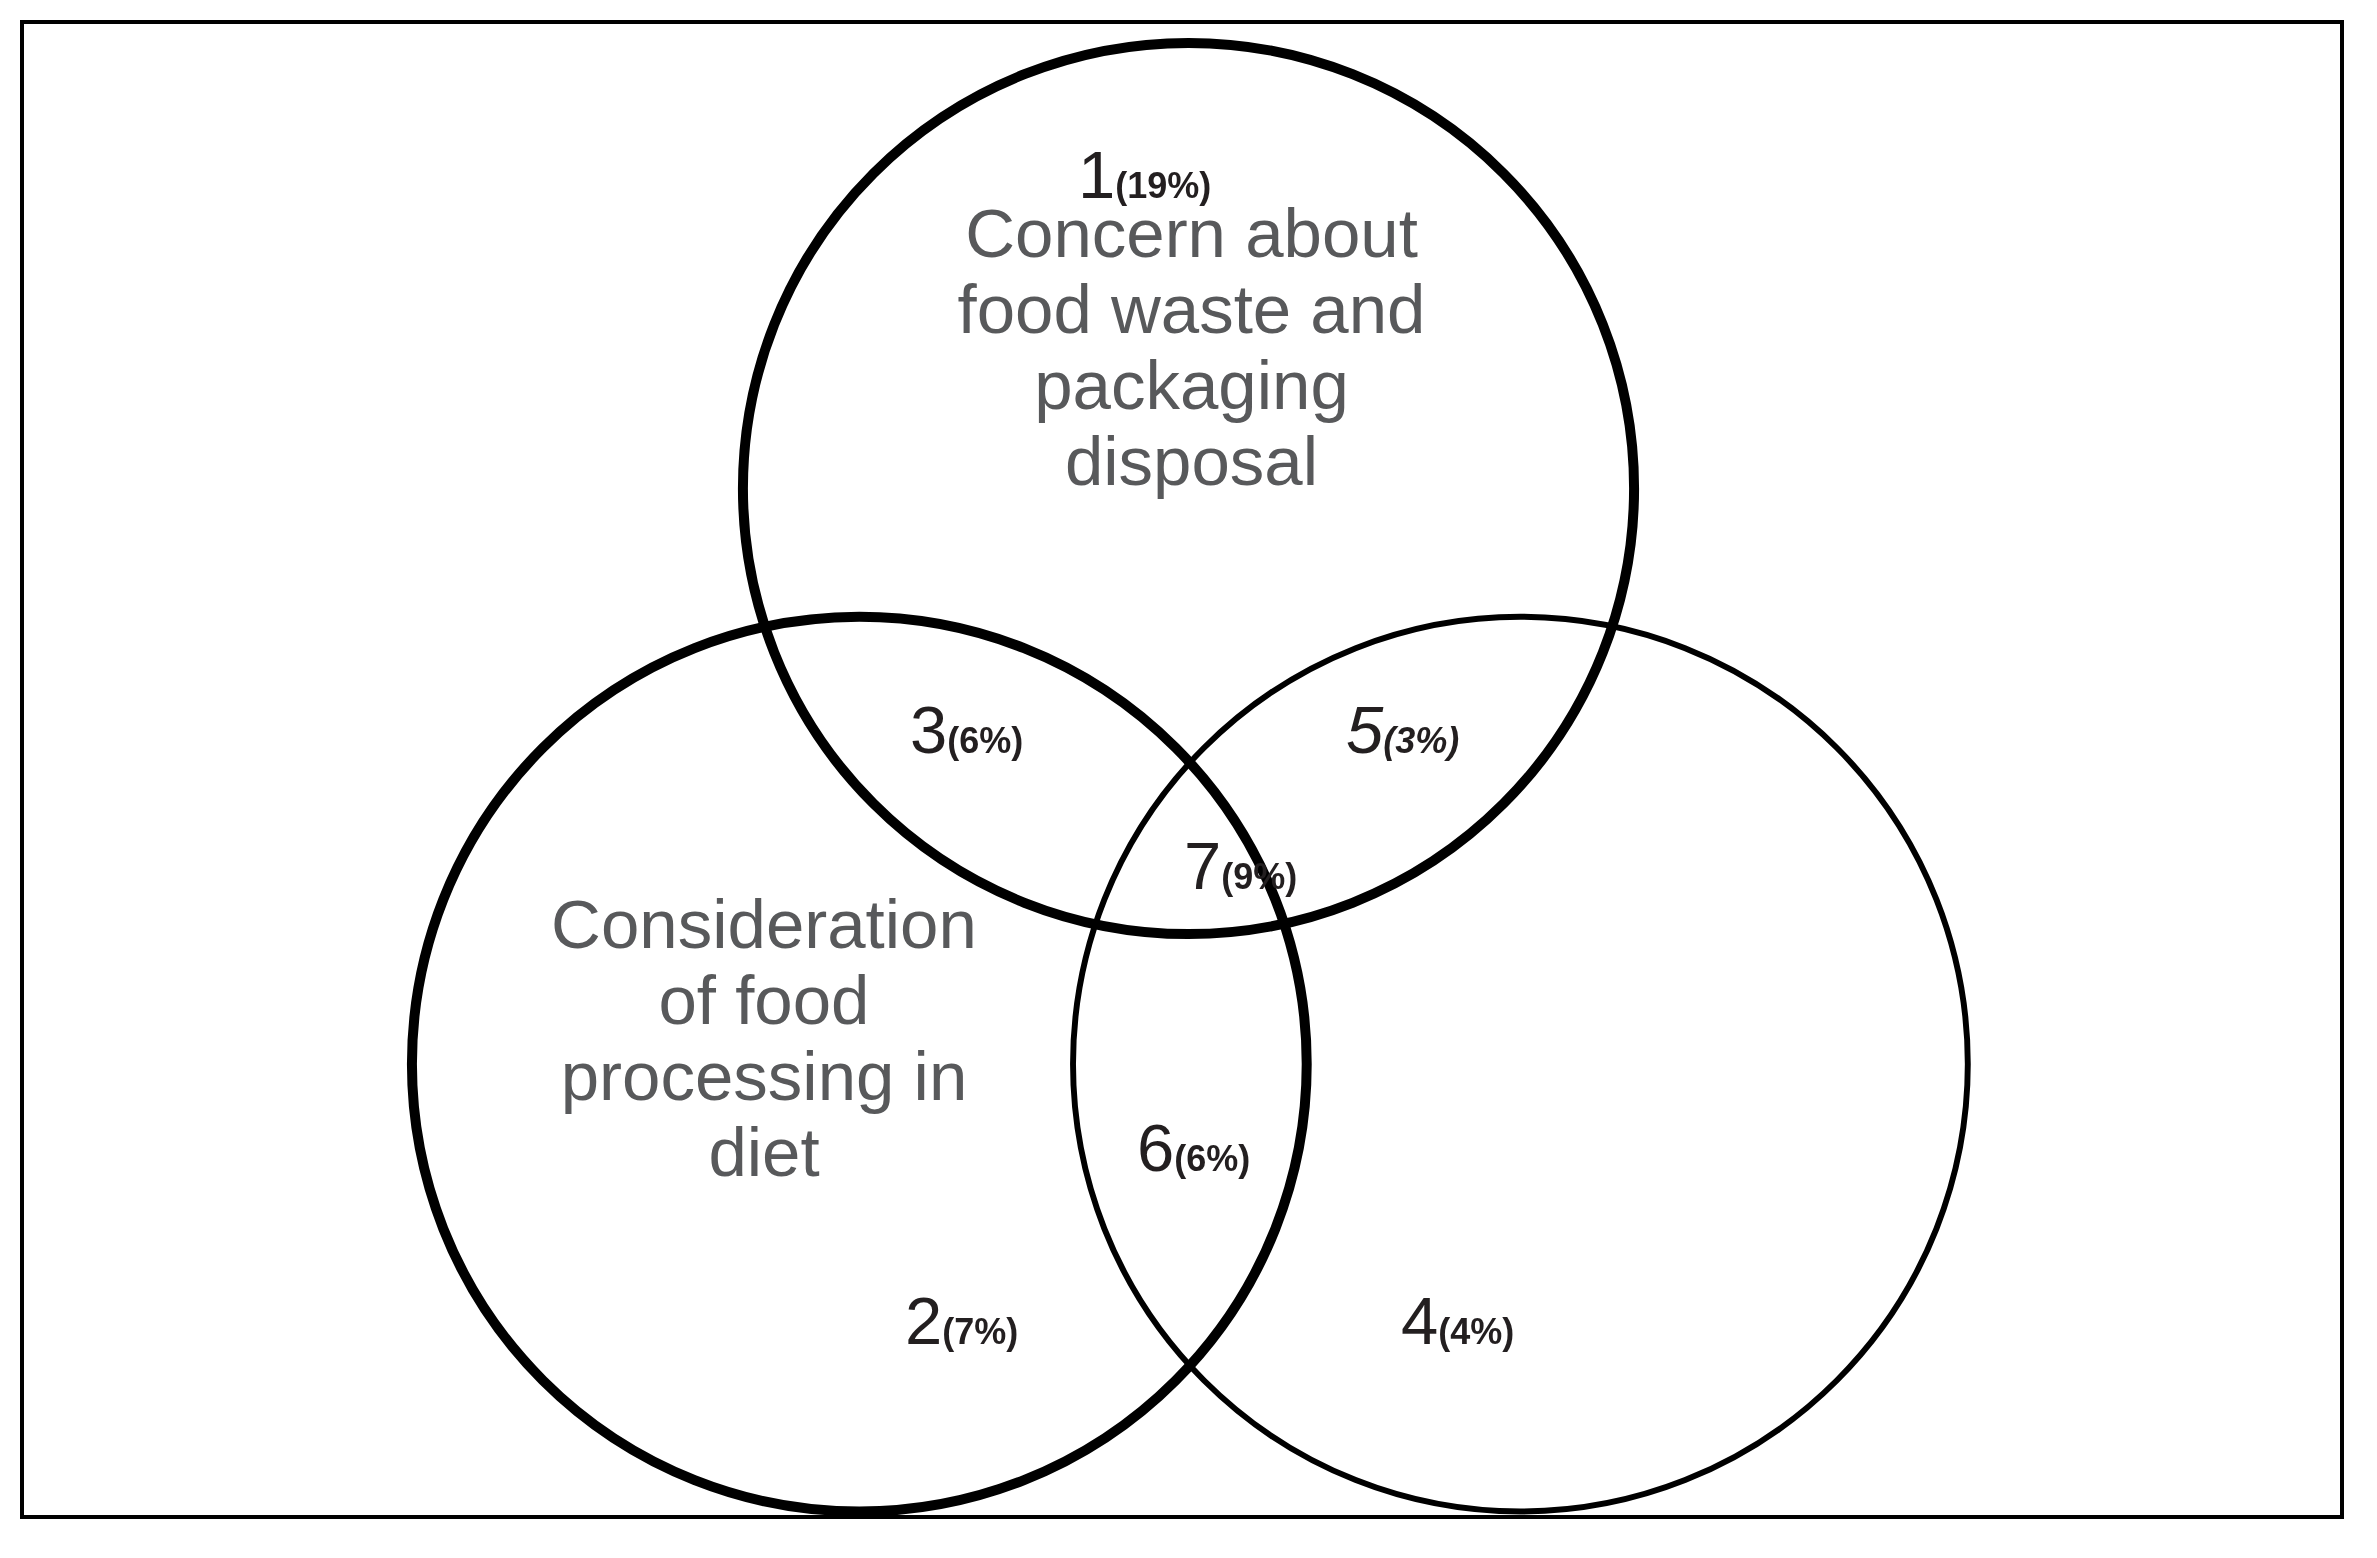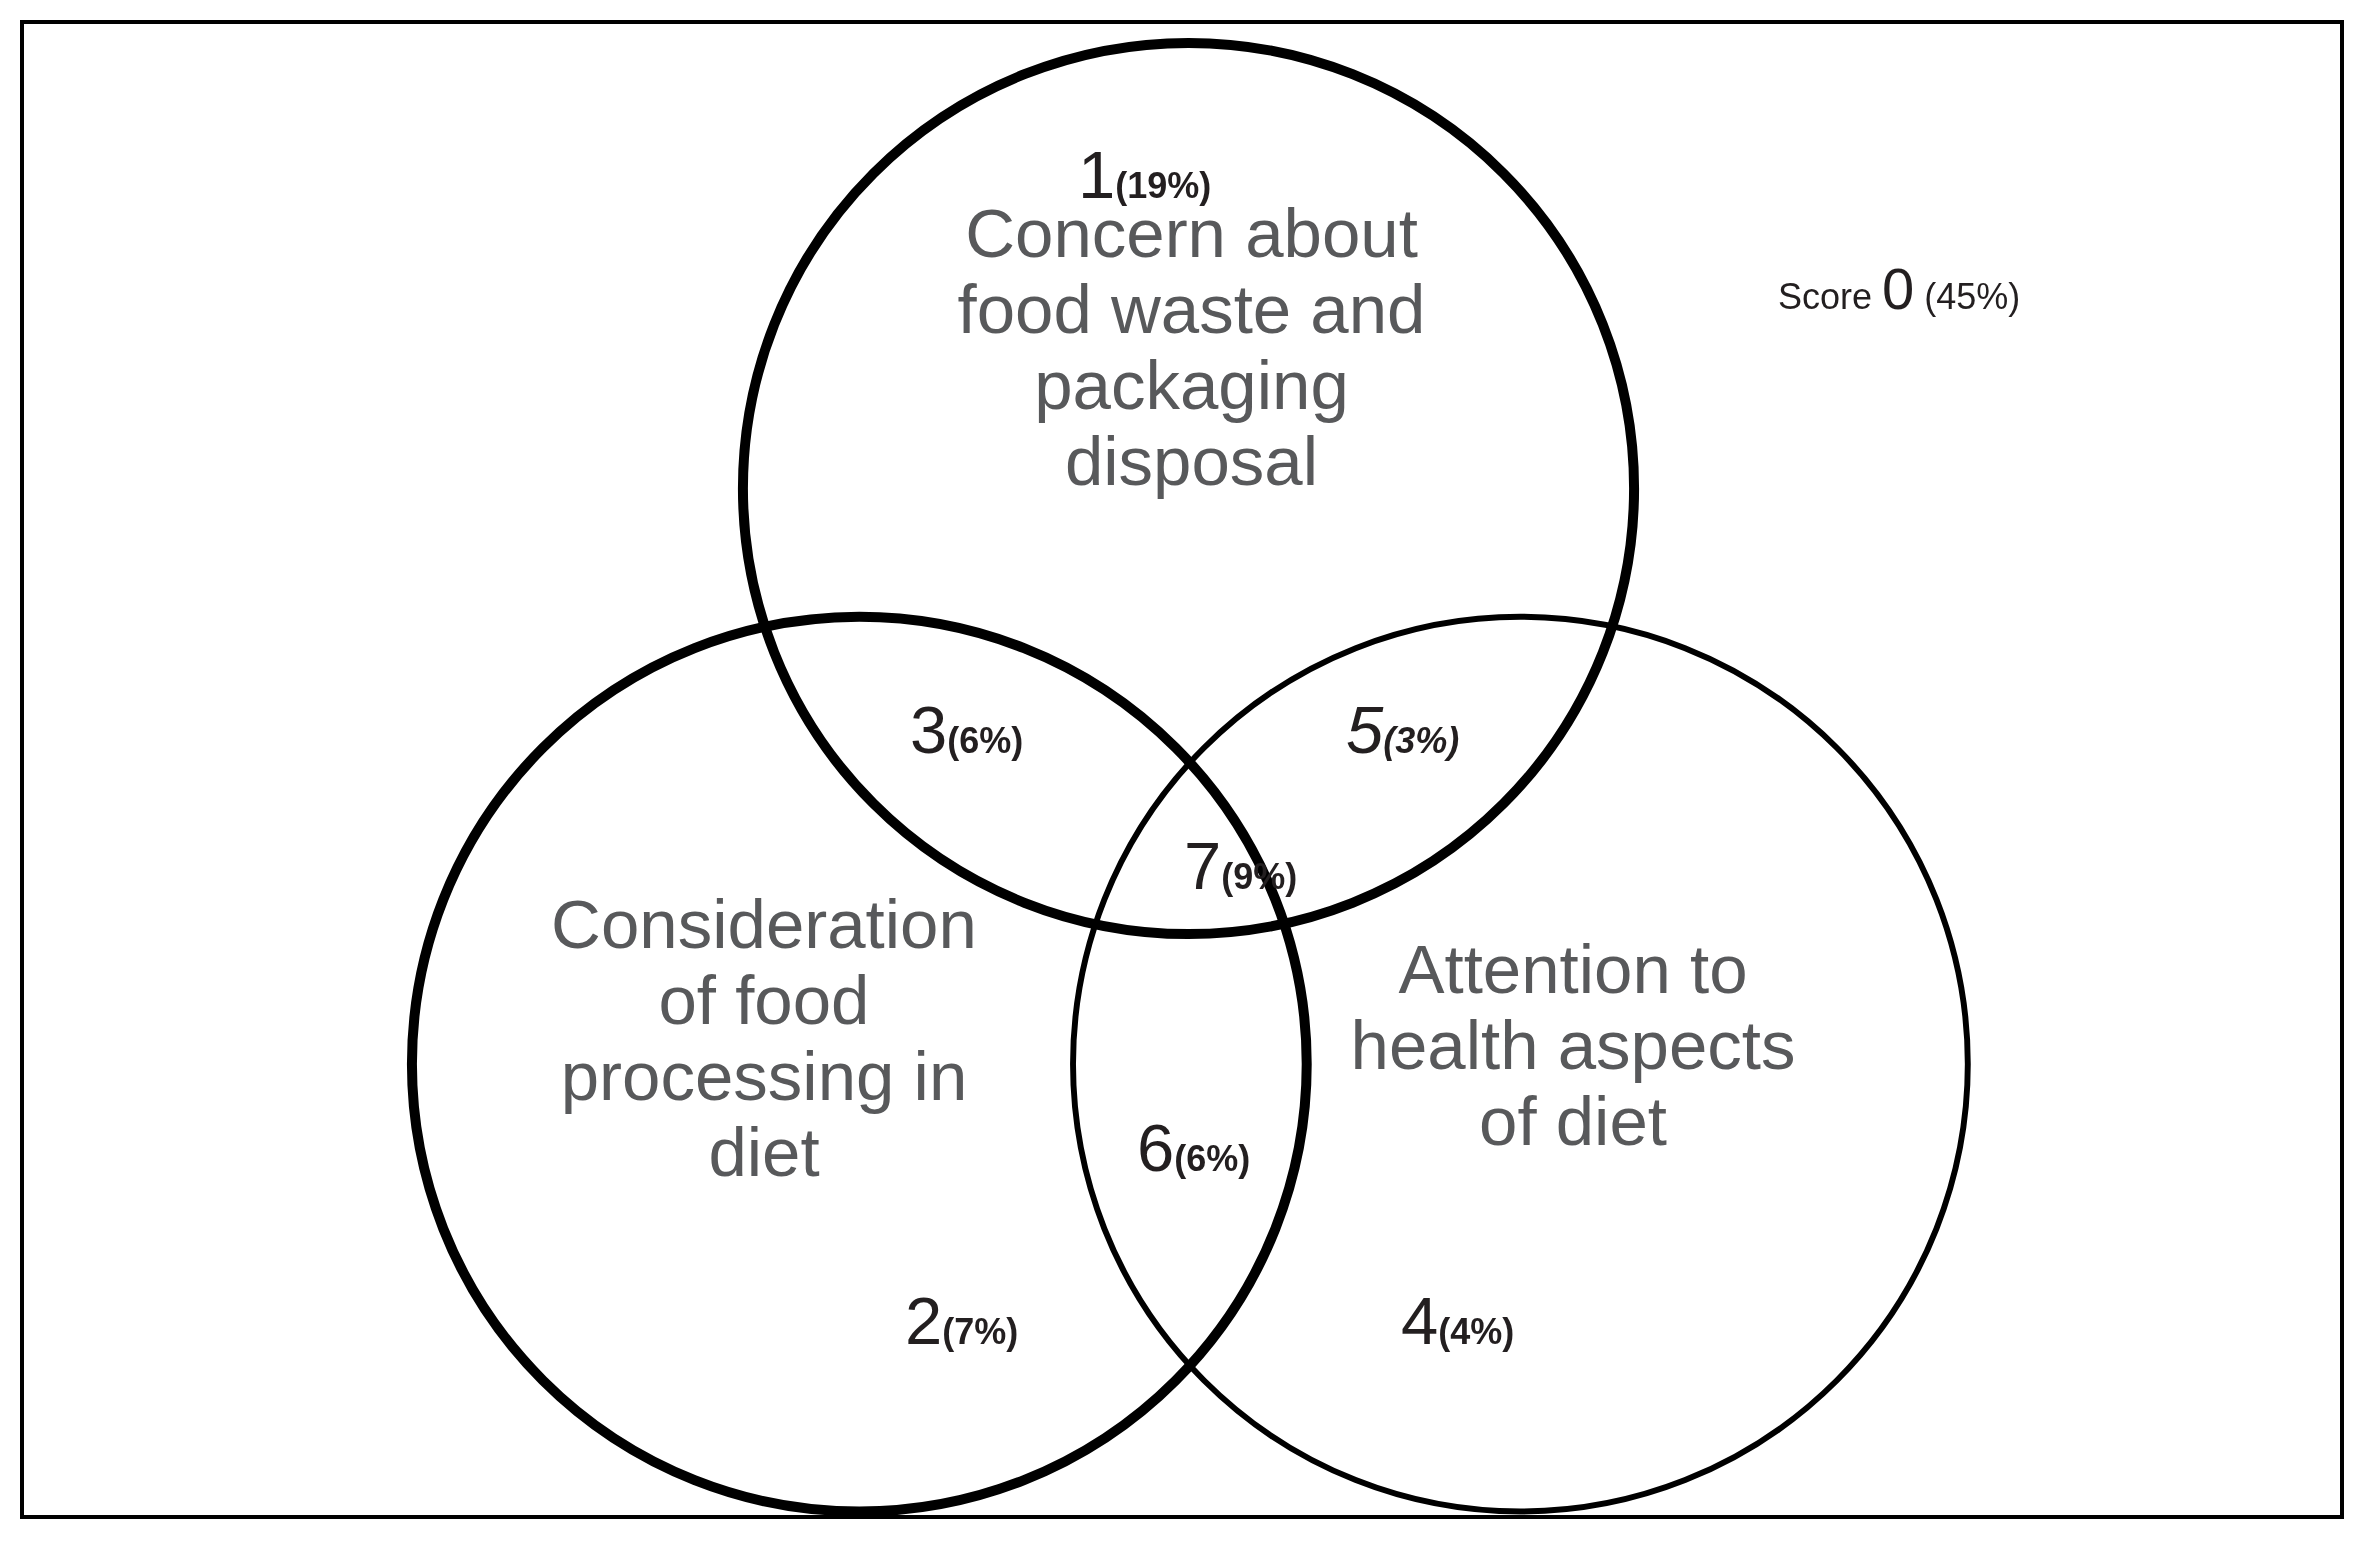--- a/index.html
+++ b/index.html
@@ -130,23 +130,20 @@
   <div class="circle-label" id="label-top">Concern about
 food waste and
 packaging
 disposal</div>
 
   <div class="circle-label" id="label-left">Consideration
 of food
 processing in
 diet</div>
 
-  <div class="circle-label" id="label-right">Attention to
-health aspects
-of diet</div>
 
   <div class="region" id="region-1">
     <span class="num">1</span><span class="pct">(19%)</span>
   </div>
 
   <div class="region" id="region-3">
     <span class="num">3</span><span class="pct">(6%)</span>
   </div>
 
   <div class="region" id="region-5">
@@ -163,19 +160,16 @@
 
   <div class="region" id="region-2">
     <span class="num">2</span><span class="pct">(7%)</span>
   </div>
 
   <div class="region" id="region-4">
     <span class="num">4</span><span class="pct">(4%)</span>
   </div>
 
   <div id="score-note">
-    <div class="score-line">
-      <span class="score-word">Score </span><span class="score-num">0</span><span class="score-pct"> (45%)</span>
-    </div>
   </div>
 
 </div>
 
 
 </body></html>

